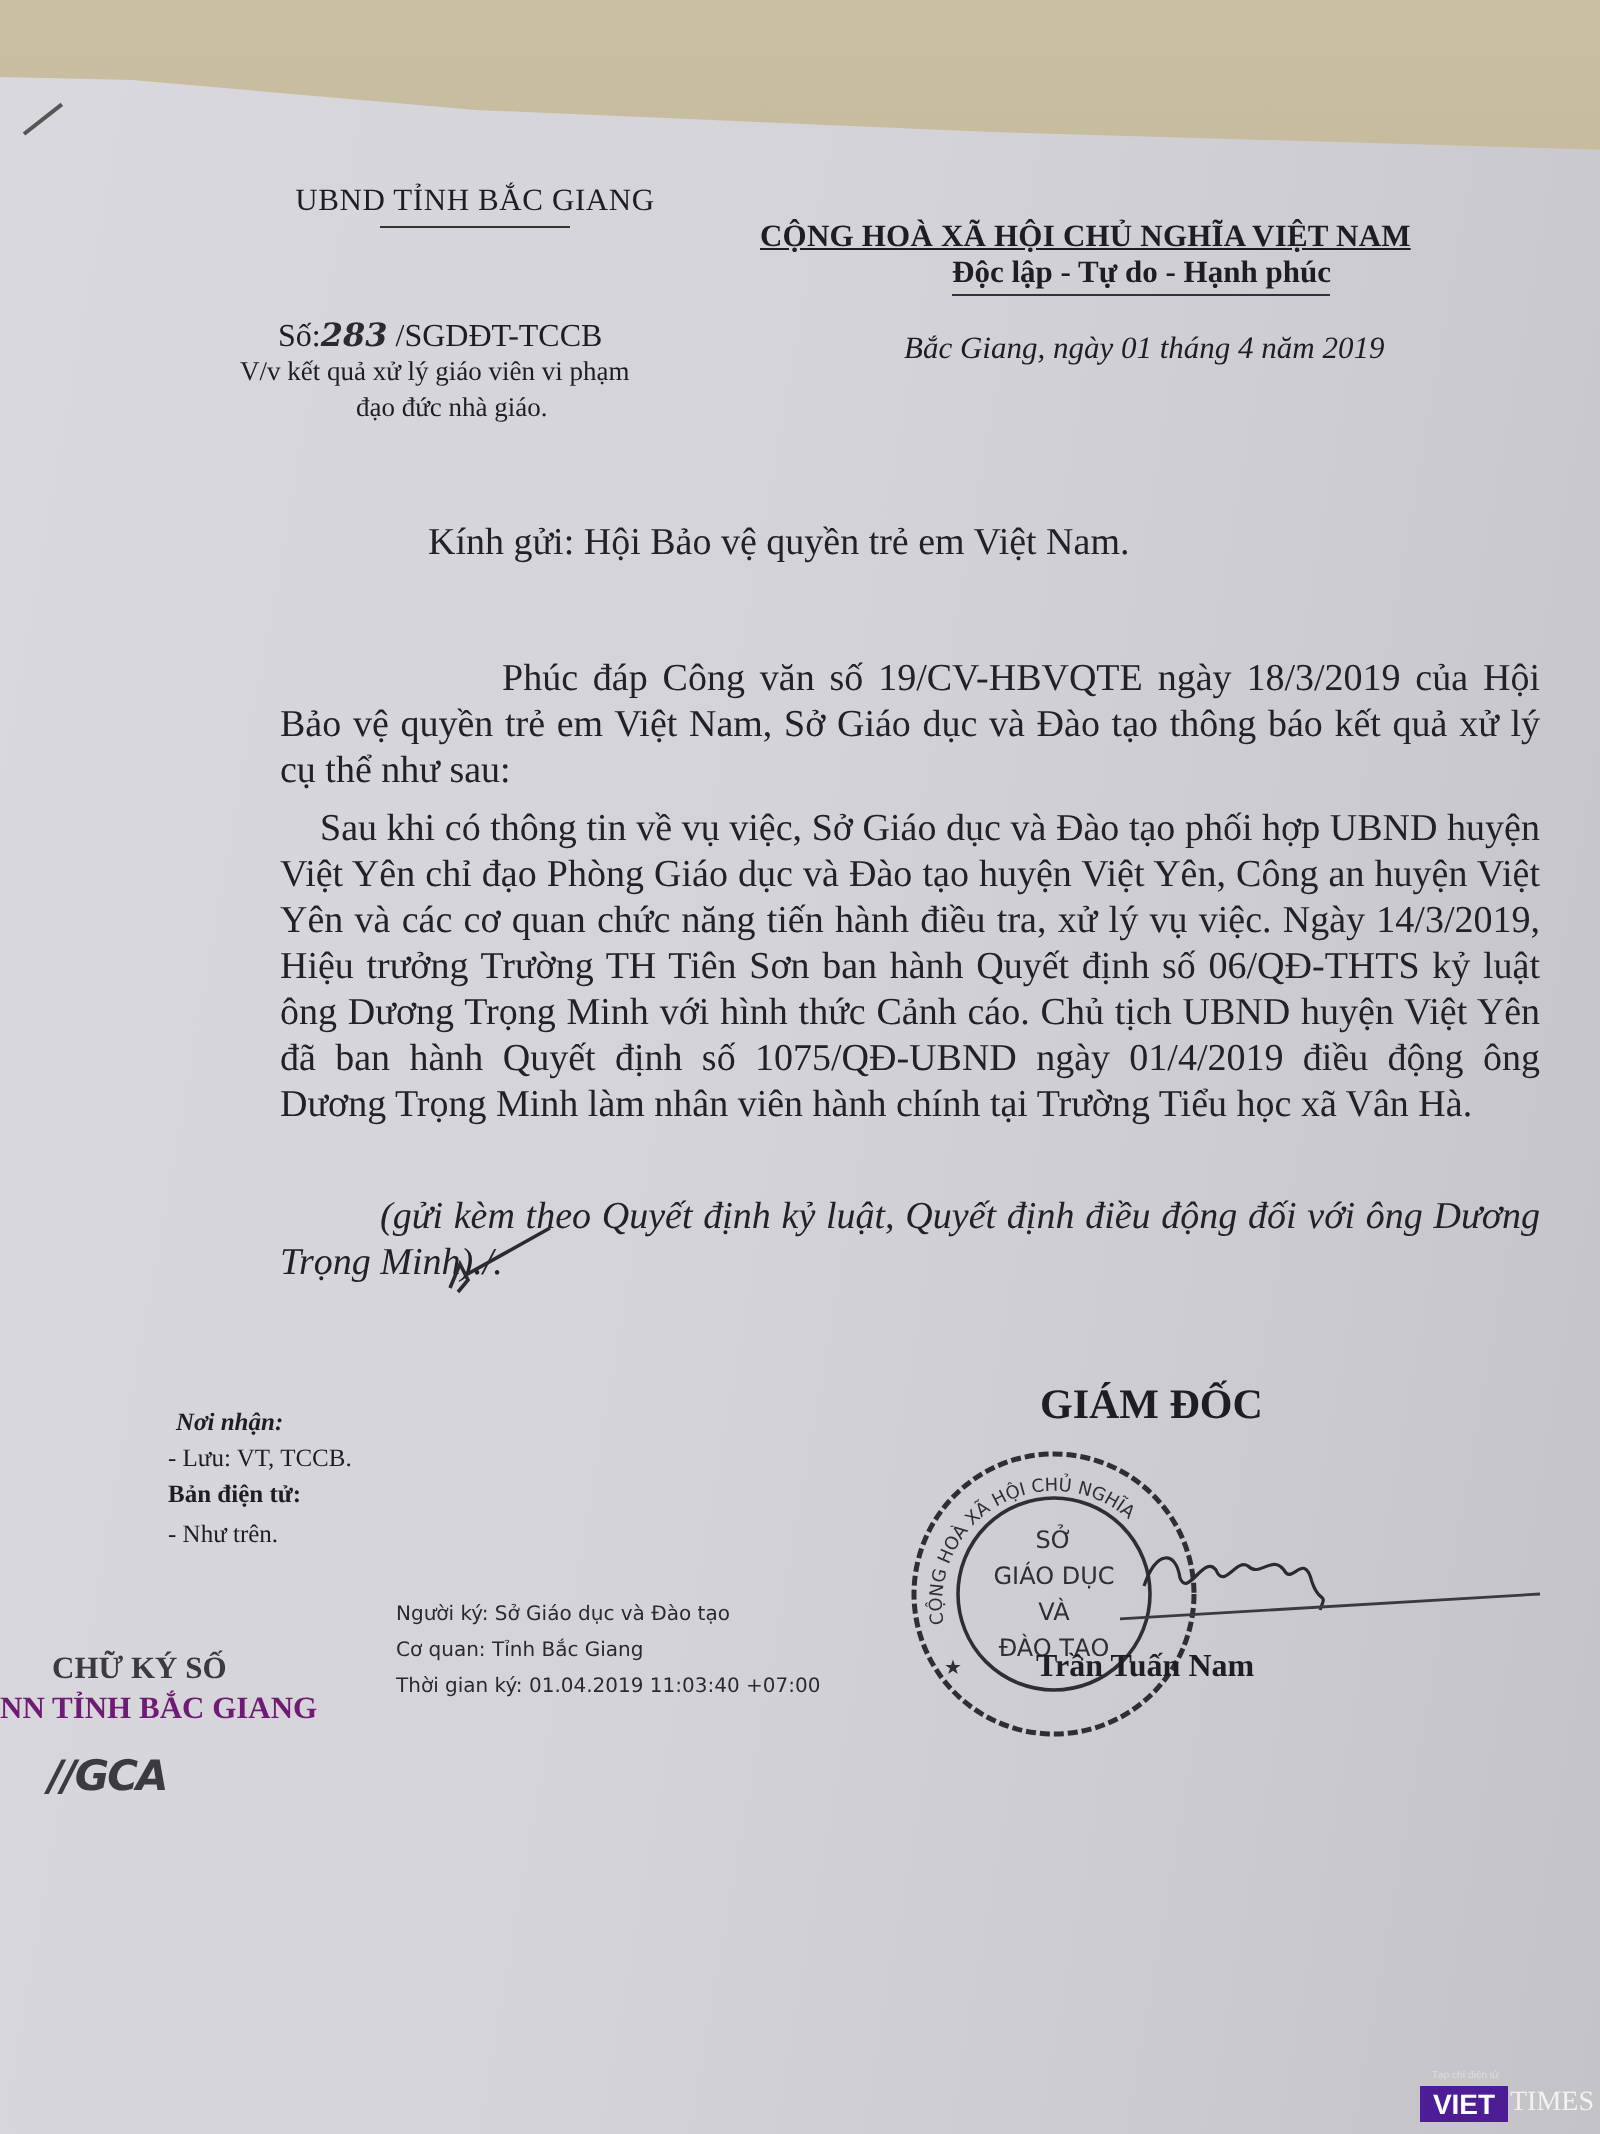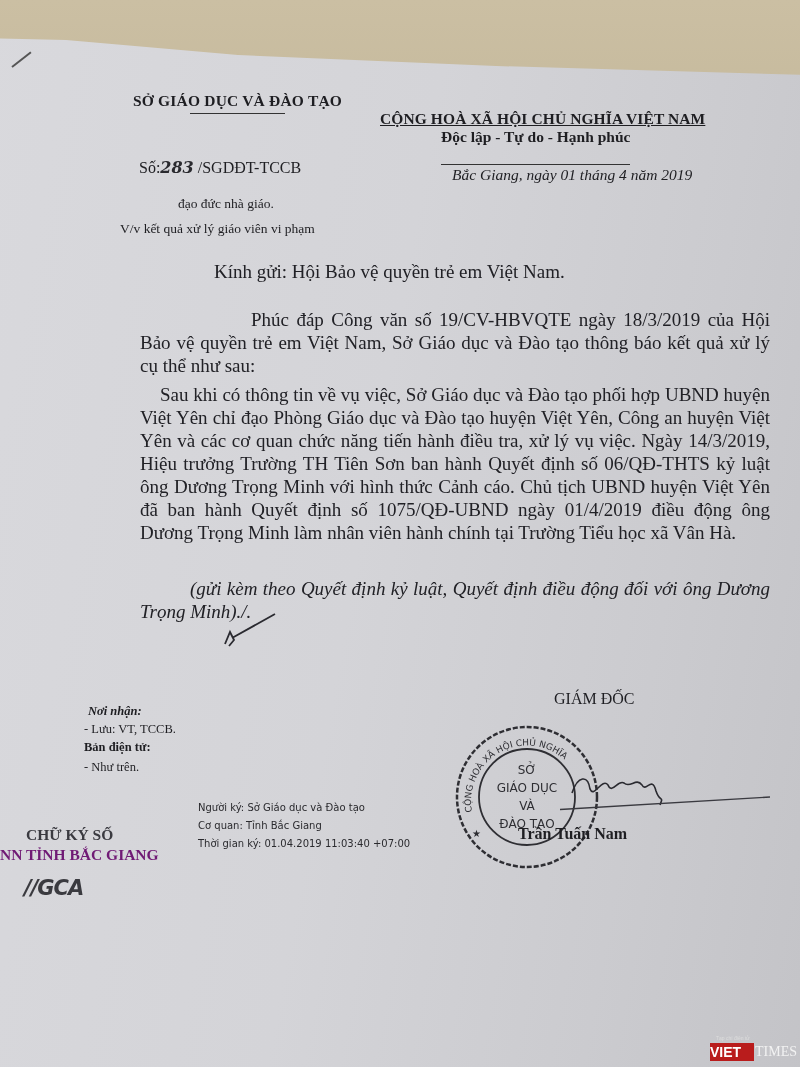--- a/index.html
+++ b/index.html
@@ -22,60 +22,60 @@
     position:absolute; left:12px; top:66px; width:24px; height:2px; background:#555;
     transform:rotate(-38deg); transform-origin:left center;
   }
   .abs { position:absolute; white-space:nowrap; }
   .hdr-left { left:105px; top:92px; width:265px; text-align:center; }
   .hdr-left .l1 { font-size:15.5px; letter-spacing:0.3px; }
   .hdr-left .l2 { font-size:15.5px; font-weight:bold; letter-spacing:0.2px; }
   .hdr-left .rule { width:95px; height:1px; background:#333; margin:3px auto 0; }
   .so { left:139px; top:158px; font-size:16px; }
   .so .num { font-family:"DejaVu Serif", serif; font-style:italic; font-weight:bold; color:#2a2a2f; }
-  .vv1 { left:120px; top:178px; font-size:13.5px;margin-top:43px; }
+  .vv1 { left:120px; top:178px; font-size:13.5px; }
   .vv2 { left:178px; top:196px; font-size:13.5px; }
   .hdr-right { left:380px; top:110px; }
   .hdr-right .l1 { font-size:15.5px; font-weight:bold; letter-spacing:0.1px;text-decoration:underline; }
-  .hdr-right .l2 { font-size:15.5px; font-weight:bold; margin-left:61px; display:inline-block; border-bottom:1px solid #333; padding-bottom:18px; }
+  .hdr-right .l2 { font-size:15.5px; font-weight:bold; margin-left:96px; display:inline-block; border-bottom:1px solid #333; padding-bottom:1px; }
   .date { left:452px; top:166px; font-size:15.5px; font-style:italic; }
   .body-text { font-size:19px; color:#212126; }
   .recipient { left:214px; top:261px; }
-  .para { left:140px; width:630px; white-space:normal; text-align:justify; line-height:23px; }
+  .para { left:140px; width:630px; white-space:normal; text-align:justify; line-height:23px;margin-top:20px; }
   .p1 { top:308px; text-indent:111px; }
   .p2 { top:383px; text-indent:20px; }
   .p3 { top:577px; text-indent:50px; font-style:italic; }
   .nn { font-size:12.5px; font-family:"Liberation Serif", serif; }
   .nn-title { left:88px; top:704px; font-weight:bold; font-style:italic; }
   .nn1 { left:84px; top:722px; }
   .nn2 { left:84px; top:740px; font-weight:bold; }
   .nn3 { left:84px; top:760px; }
-  .gd-title { left:554px; top:690px; font-size:16px; font-weight:normal; }
+  .gd-title { left:520px; top:690px; font-size:21px; font-weight:bold; }
   .gd-name { left:518px; top:825px; font-size:16px; font-weight:bold; }
   .cks1 { left:26px; top:826px; font-size:15.5px; font-weight:bold; color:#3a3a40; }
   .cks2 { left:0px; top:846px; font-size:15.5px; font-weight:bold; color:#701a75; }
   .sig-info { left:198px; top:799px; font-family:"DejaVu Sans", sans-serif; font-size:10px; line-height:18px; color:#2a2a2e; white-space:normal; width:240px; }
   .gca { left:24px; top:876px; font-family:"DejaVu Sans", sans-serif; font-weight:bold; font-style:italic; font-size:21px; color:#3a3a3f; letter-spacing:-1px; }
   .stamp { left:452px; top:722px; width:150px; height:150px; }
   .signature { left:560px; top:755px; width:240px; height:80px; }
   .handmark { left:220px; top:610px; width:60px; height:40px; }
   .logo { left:710px; top:1040px; width:92px; height:22px; }
-  .logo .red { position:absolute; left:0; top:3px; width:44px; height:18px; background:#b91c1c; color:#fff; font-family:"Liberation Sans", sans-serif; font-weight:bold; font-size:14px; text-align:left; line-height:18px; }
+  .logo .red { position:absolute; left:0; top:3px; width:44px; height:18px; background:#4c1d95; color:#fff; font-family:"Liberation Sans", sans-serif; font-weight:bold; font-size:14px; text-align:center; line-height:18px; }
   .logo .times { position:absolute; left:45px; top:3px; font-family:"Liberation Serif", serif; font-size:14px; color:#f2f2f2; line-height:18px; }
   .logo .tag { position:absolute; left:6px; top:-5px; font-family:"Liberation Sans", sans-serif; font-size:5px; color:#ddd; }
 </style>
 </head>
 <body>
 
 <div class="wall"></div>
 <div class="paper"></div>
 <div class="pen-mark"></div>
 
 <div class="abs hdr-left">
-  <div class="l2">SỞ GIÁO DỤC VÀ ĐÀO TẠO</div>
+  <div class="l1">UBND TỈNH BẮC GIANG</div>
   <div class="rule"></div>
 </div>
 
 <div class="abs so">
   <span>Số:</span><span class="num">283</span>&nbsp;<span>/SGDĐT-TCCB</span>
 </div>
 <div class="abs vv1">V/v kết quả xử lý giáo viên vi phạm</div>
 <div class="abs vv2">đạo đức nhà giáo.</div>
 
 <div class="abs hdr-right">

